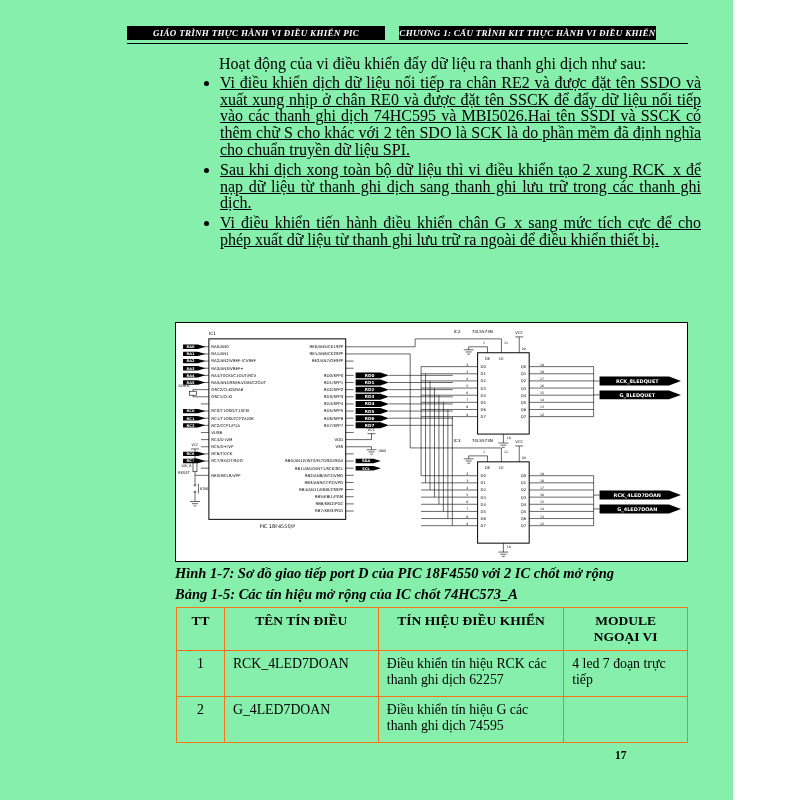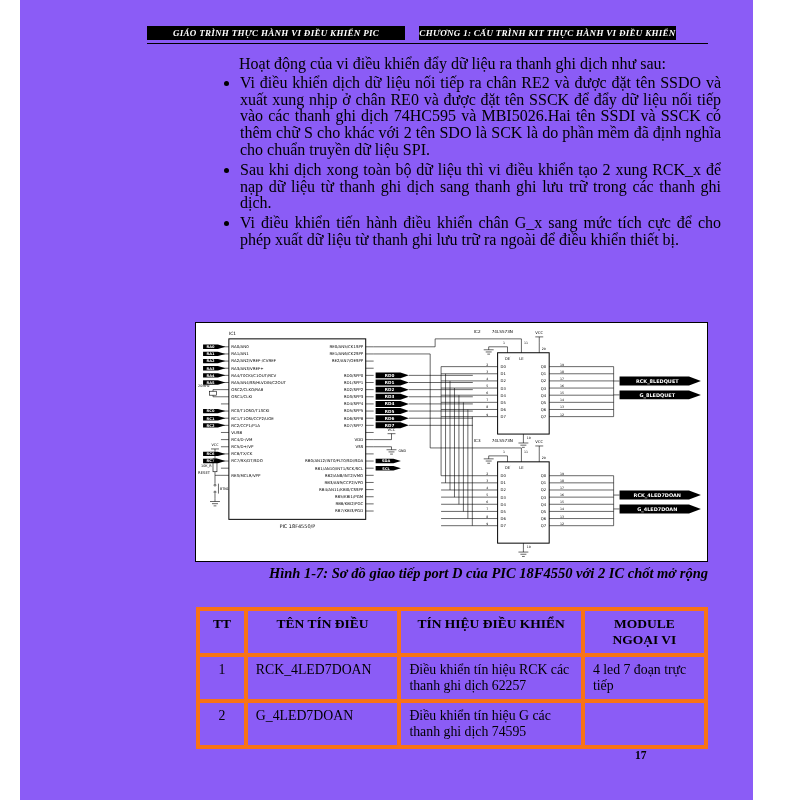--- a/index.html
+++ b/index.html
@@ -1,50 +1,50 @@
 <!DOCTYPE html>
 <html><head>
 <meta charset="utf-8">
 <style>
   html,body{margin:0;padding:0;background:#fff;}
-  .page{position:relative;width:733px;height:800px;background:#8b5cf6;overflow:hidden;
-        font-family:"Liberation Serif","DejaVu Serif",serif;color:#000;margin-left:20px;}
+  .page{position:relative;width:733px;height:800px;background:#86efac;overflow:hidden;
+        font-family:"Liberation Serif","DejaVu Serif",serif;color:#000;}
   
   .hdr{position:absolute;top:26px;left:127px;display:flex;gap:14px;}
   .hdr-bar{background:#000;color:#fff;height:14px;line-height:14px;text-align:center;
            font-size:9px;font-weight:bold;font-style:italic;letter-spacing:.3px;}
   .hdr-bar.l{width:258px;}
   .hdr-bar.r{width:257px;}
   .hdr-rule{position:absolute;top:43px;left:127px;width:561px;border-top:1.6px solid #000;}
   
   .content{position:absolute;left:198px;top:56px;width:503px;height:264px;overflow:hidden;
            font-size:16px;line-height:16.8px;text-align:justify;}
   .content p{margin:0 0 2px;text-indent:21px;}
-  ul.bl{margin:2px 0;padding-left:22px;}
+  ul.bl{margin:2px 0;padding-left:22px;text-decoration:underline;}
   ul.bl li{margin-bottom:3px;}
   
   .figure{position:absolute;left:175px;top:322px;width:511px;height:238px;border:1px solid #000;background:#fff;}
   .figure svg{display:block;}
   svg .w{stroke:#000;stroke-width:.6;fill:none;}
   svg .bx{stroke:#000;stroke-width:1;fill:none;}
   svg text{font-family:"DejaVu Sans","Liberation Sans",sans-serif;fill:#000;}
   .f3{font-size:3.2px}.f34{font-size:3.4px}.f36{font-size:3.6px}.f38{font-size:3.8px}
   .f4{font-size:4px}.f42{font-size:4.2px}.f45{font-size:4.5px}.f5{font-size:5px}
   .wt{fill:#fff;font-weight:bold;}
   .blk{fill:#000;stroke:none;}
   .mid{text-anchor:middle}.end{text-anchor:end}
   .ovl{text-decoration:overline;}
   
-  .cap{position:absolute;left:175px;width:513px;text-align:right;font-weight:bold;font-style:italic;font-size:14.5px;}
+  .cap{position:absolute;left:175px;width:513px;text-align:left;font-weight:bold;font-style:italic;font-size:14.5px;}
   .cap1{top:565px;}
   .cap2{top:586px;}
   
   table.sig{position:absolute;left:176px;top:607px;width:512px;border-collapse:collapse;
             font-size:13.8px;}
-  table.sig th,table.sig td{border:4px solid #f97316;padding:5px 8px;vertical-align:top;text-align:left;}
+  table.sig th,table.sig td{border:1px solid #f97316;padding:5px 8px;vertical-align:top;text-align:left;}
   table.sig th{font-weight:bold;text-align:center;font-size:13.5px;}
   table.sig td.c-tt{text-align:center;}
   table.sig tbody tr{height:46px;}
   .pgnum{position:absolute;left:615px;top:749px;font-weight:bold;font-size:11.5px;}
 </style>
 </head>
 <body>
 
 <div class="page">
 
@@ -512,20 +512,21 @@
         <line class="w" x1="420" y1="187.5" x2="426" y2="187.5"></line>
         <polygon class="blk" points="426,169 496,169 508,173.5 496,178 426,178"></polygon>
         <text class="f5 wt mid" x="464" y="175.3">RCK_4LED7DOAN</text>
         <polygon class="blk" points="426,183 496,183 508,187.5 496,192 426,192"></polygon>
         <text class="f5 wt mid" x="464" y="189.3">G_4LED7DOAN</text>
       </g>
     </svg>
   </div>
 
   <div class="cap cap1">Hình 1-7: Sơ đồ giao tiếp port D của PIC 18F4550 với 2 IC chốt mở rộng</div>
+  <div class="cap cap2">Bảng 1-5: Các tín hiệu mở rộng của IC chốt 74HC573_A</div>
 
   <table class="sig">
     <colgroup>
       <col style="width:48px">
         <col style="width:154px">
         <col style="width:186px">
         <col style="width:124px">
     </colgroup>
     <thead>
       <tr>

